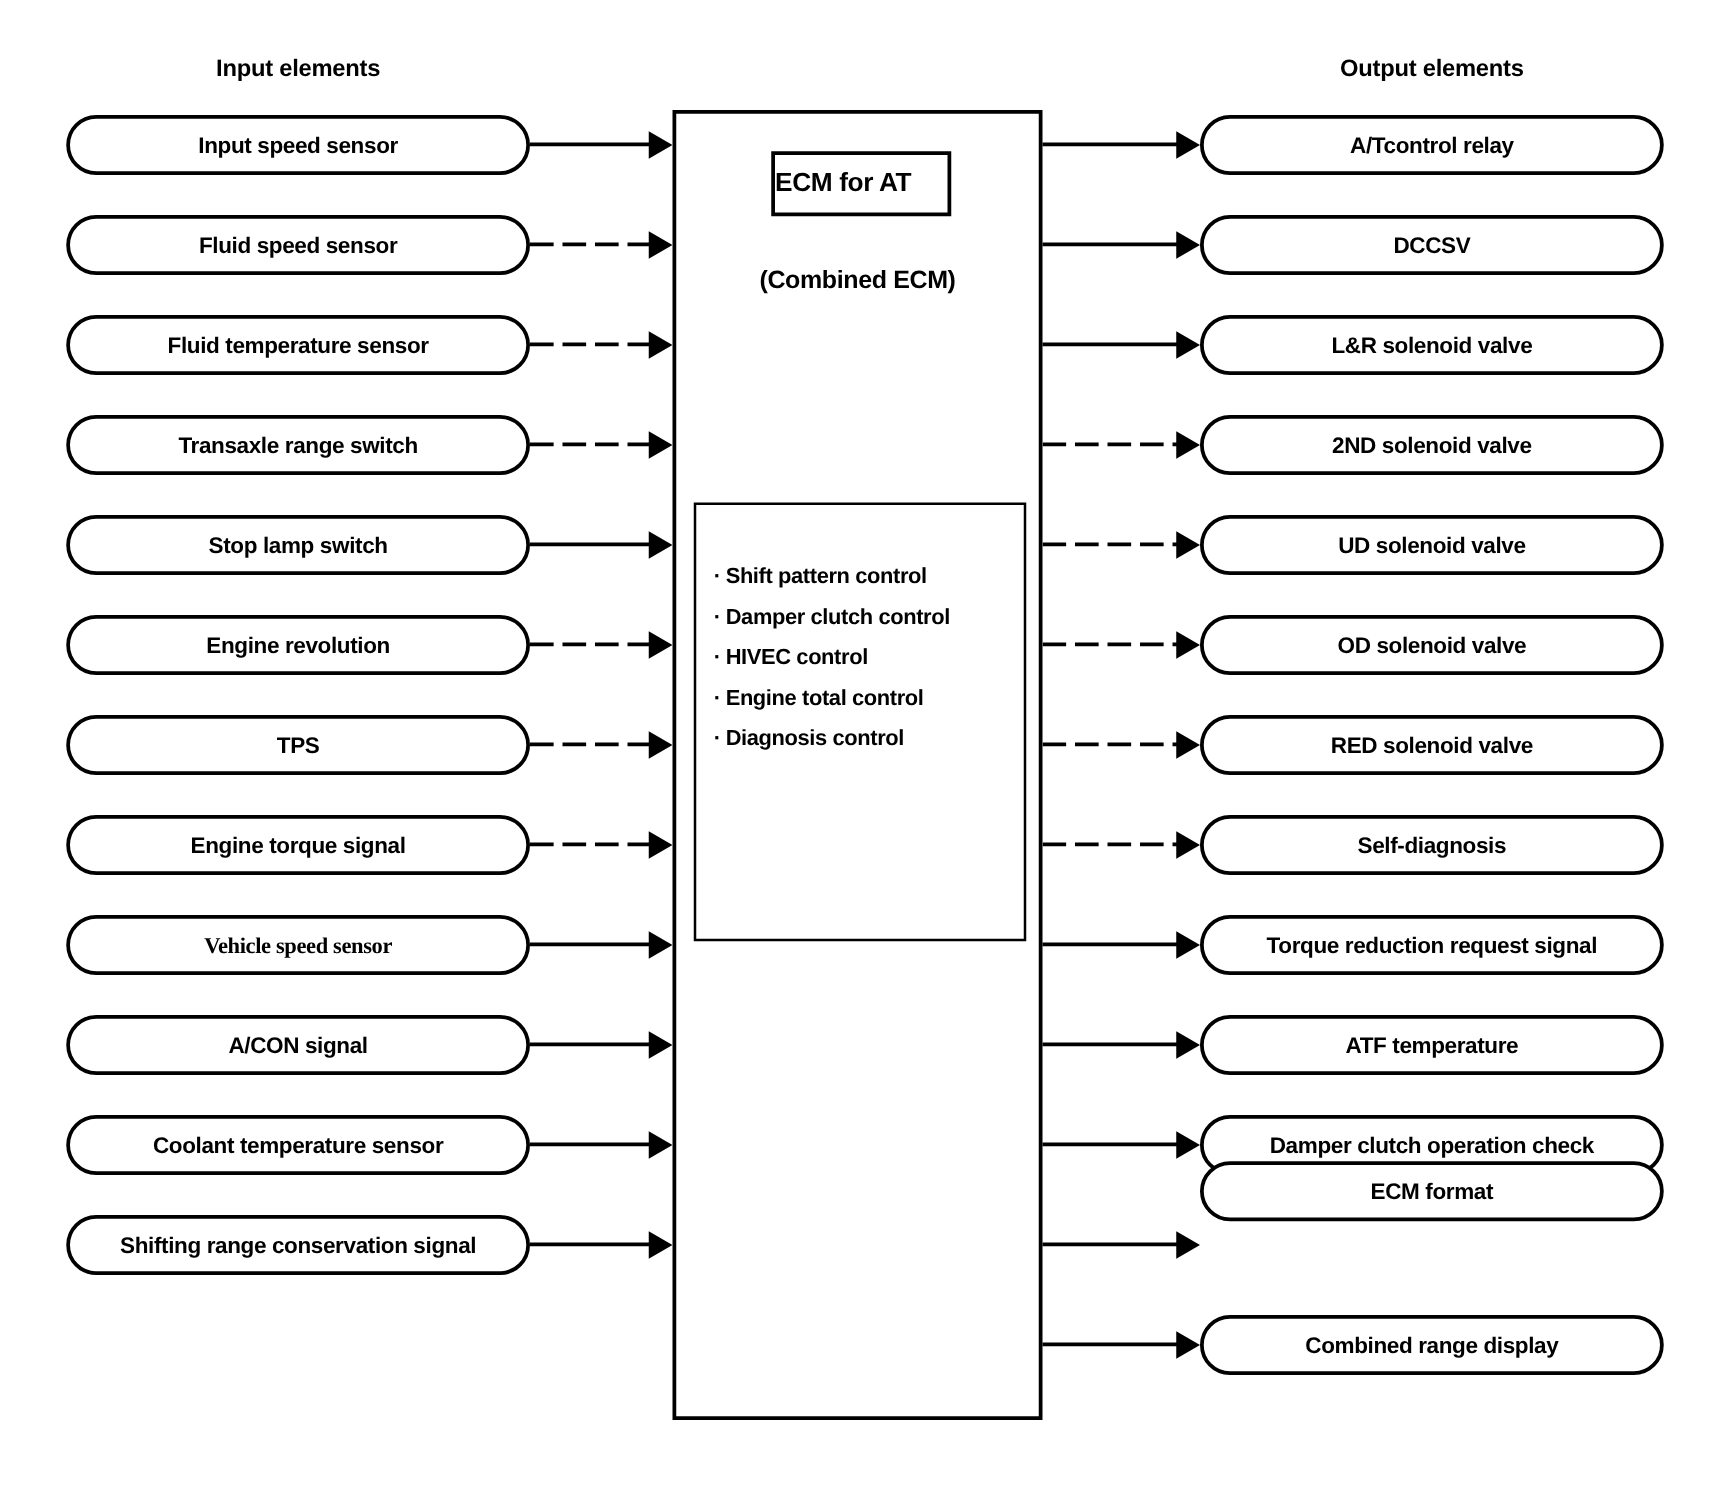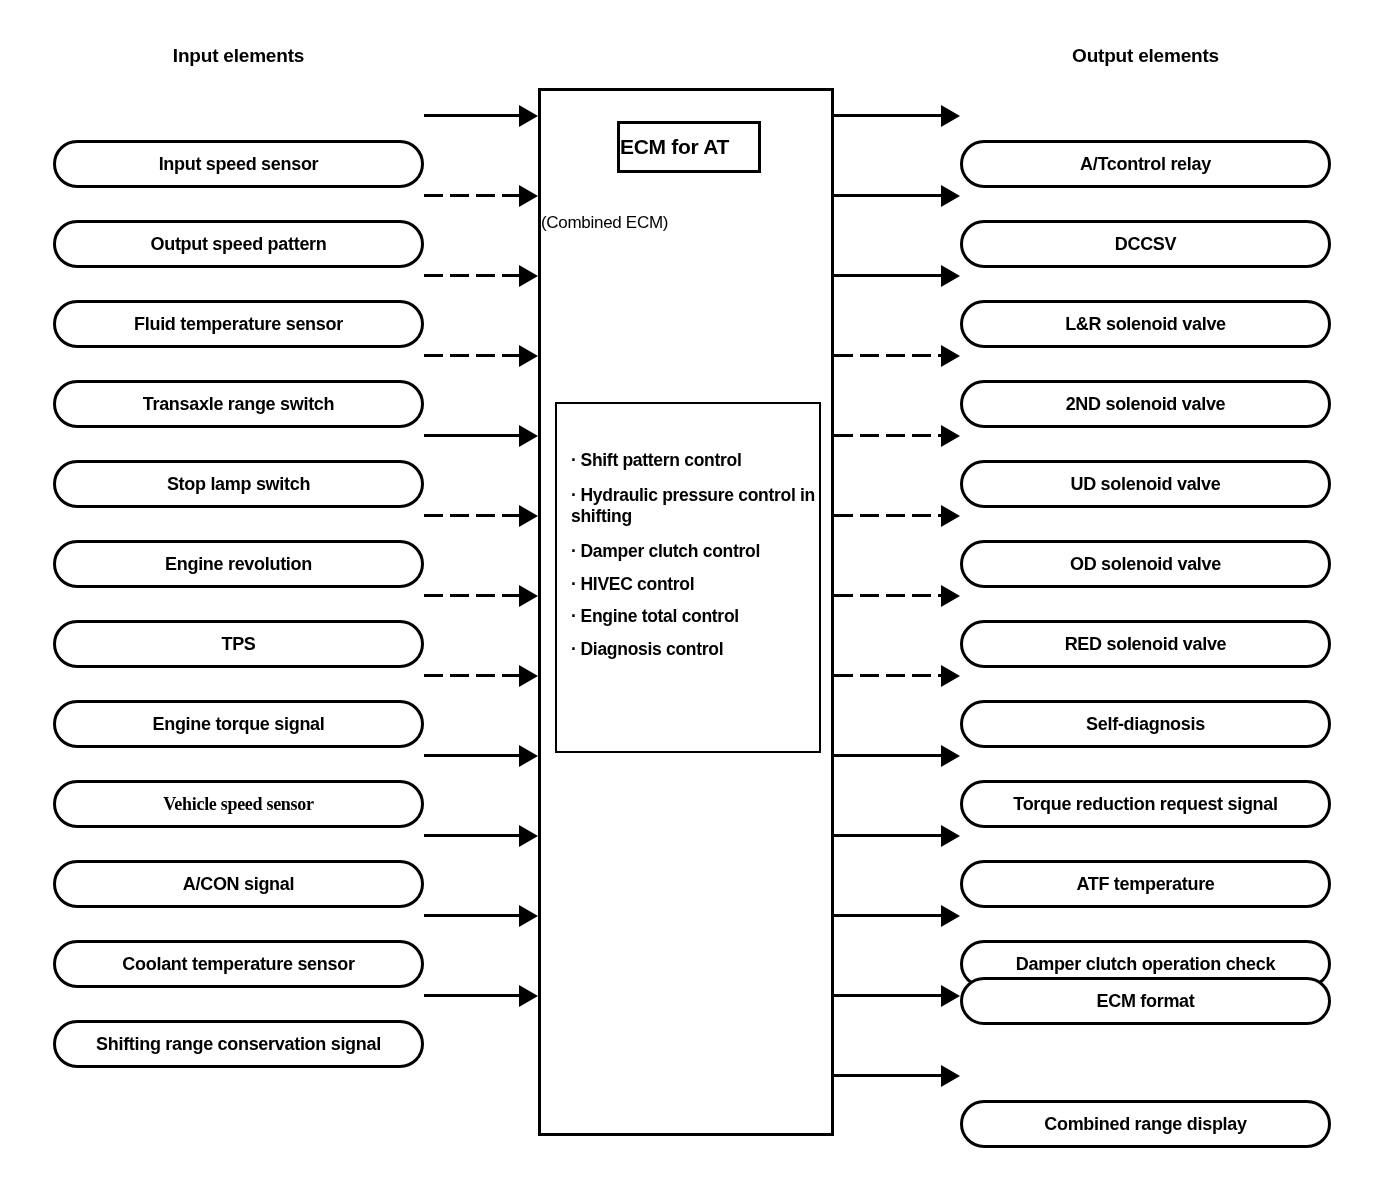--- a/index.html
+++ b/index.html
@@ -38,21 +38,20 @@
   .pill {
     position: absolute;
     height: 48px;
     border: 3.5px solid #000;
     border-radius: 26px;
     background: #ffffff;
     box-sizing: border-box;
     display: flex;
     align-items: center;
     justify-content: center;
-    margin-top: 48px;
   }
   .pill-label {
     font-size: 18px;
     font-weight: bold;
     letter-spacing: -0.3px;
     white-space: nowrap;
     text-align: center;
     line-height: 1;
     color: #000;
   }
@@ -87,23 +86,23 @@
     font-size: 21px;
     font-weight: bold;
     letter-spacing: -0.3px;
     white-space: nowrap;
   }
   #ecm-subtitle {
     position: absolute;
     left: 0;
     top: 122px;
     width: 100%;
-    text-align: left;
-    font-size: 17px;
-    font-weight: normal;
+    text-align: center;
+    font-size: 20px;
+    font-weight: bold;
     letter-spacing: -0.3px;
     white-space: nowrap;
   }
   #ecm-control-box {
     position: absolute;
     left: 14px;
     top: 311px;
     width: 266px;
     height: 351px;
     border: 2.5px solid #000;
@@ -169,21 +168,21 @@
 
   <div class="col-heading" id="input-heading">Input elements</div>
 
   <div class="col-heading" id="output-heading">Output elements</div>
 
   <div id="input-nodes">
       <div class="pill in" style="top: 92px;">
         <span class="pill-label">Input speed sensor</span>
       </div>
       <div class="pill in" style="top: 172px;">
-        <span class="pill-label">Output speed pattern</span>
+        <span class="pill-label">Fluid speed sensor</span>
       </div>
       <div class="pill in" style="top: 252px;">
         <span class="pill-label">Fluid temperature sensor</span>
       </div>
       <div class="pill in" style="top: 332px;">
         <span class="pill-label">Transaxle range switch</span>
       </div>
       <div class="pill in" style="top: 412px;">
         <span class="pill-label">Stop lamp switch</span>
       </div>
@@ -260,21 +259,20 @@
       </div>
     </div>
 
   <div id="ecm-box">
     <div id="ecm-title-box">
       <span id="ecm-title-label">ECM for AT</span>
     </div>
     <div id="ecm-subtitle">(Combined ECM)</div>
     <div id="ecm-control-box">
         <div class="control-item"><span class="bullet">·</span><span>Shift pattern control</span></div>
-        <div class="control-item wrap"><span class="bullet">·</span><span>Hydraulic pressure control in shifting</span></div>
         <div class="control-item"><span class="bullet">·</span><span>Damper clutch control</span></div>
         <div class="control-item"><span class="bullet">·</span><span>HIVEC control</span></div>
         <div class="control-item"><span class="bullet">·</span><span>Engine total control</span></div>
         <div class="control-item"><span class="bullet">·</span><span>Diagnosis control</span></div>
       </div>
   </div>
 
   <div id="output-conns">
       <div class="conn out-conn" style="top: 105px;">
         <div class="shaft"></div>

